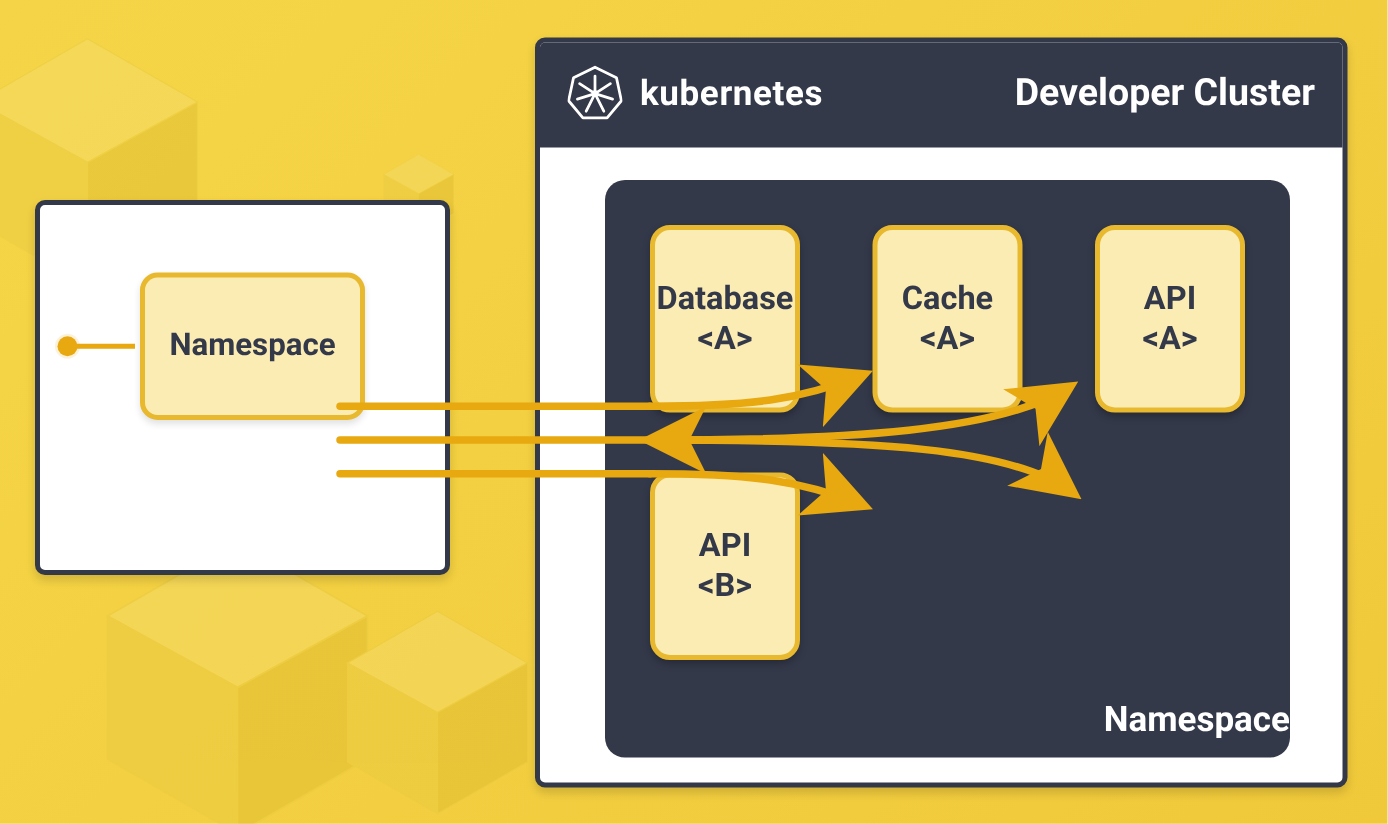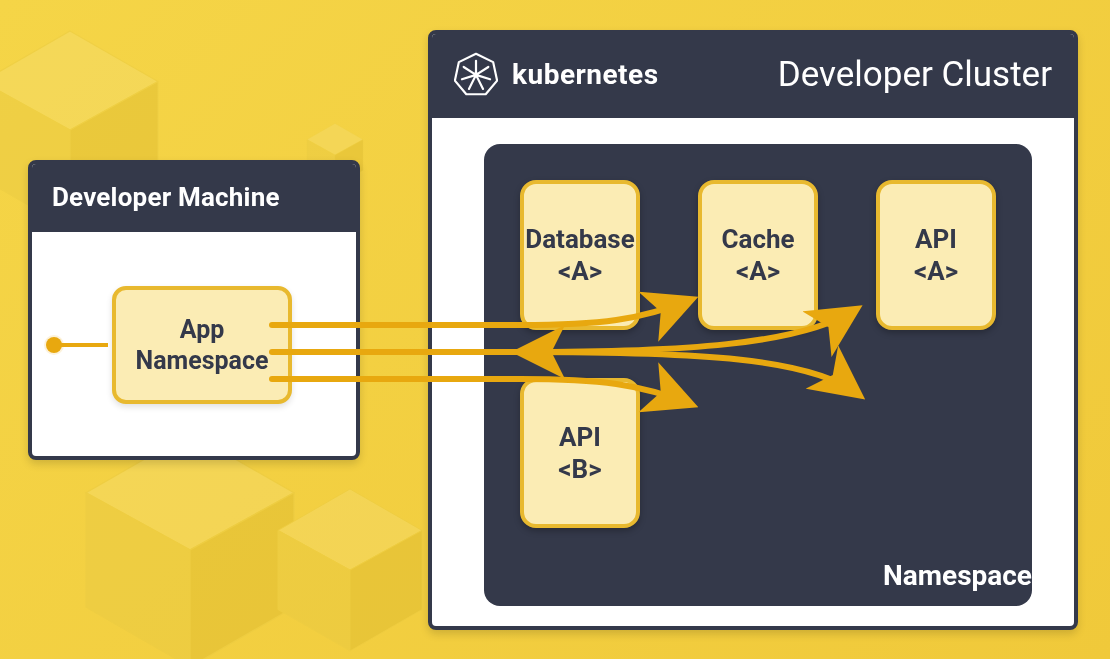--- a/index.html
+++ b/index.html
@@ -95,21 +95,21 @@
     background: #34394a;
     color: #fff;
     padding: 18px 22px 22px 22px;
     display: flex;
     align-items: center;
     gap: 14px;
     border-radius: 4px 4px 0 0;
   }
   .k8s-logo { width: 44px; height: 44px; flex: 0 0 auto; }
   .k8s-text { font-weight: 700; font-size: 28px; letter-spacing: 0.5px; }
-  .cluster-title { margin-left: auto; font-weight: 400; font-size: 35px; }
+  .cluster-title { margin-left: auto; font-weight: 700; font-size: 30px; }
 
   .namespace {
     position: absolute;
     left: 52px;
     top: 110px;
     width: 548px;
     height: 462px;
     background: #34394a;
     border-radius: 16px;
   }
@@ -193,25 +193,23 @@
           <polygon points="10,28 50,50 50,95 10,72" fill="#e6c842"></polygon>
           <polygon points="90,28 50,50 50,95 90,72" fill="#d8b52a"></polygon>
         </g>
       </svg>
   </div>
 </div>
 
 <div class="stage">
 
   <div class="dev-machine">
-    <div class="panel-header">Developer Machine</div>
     <div class="dev-body">
       <div class="app-dot"></div>
       <div class="node app-node">
-        <span>App</span>
         <span class="line2">Namespace</span>
       </div>
     </div>
   </div>
 
   <div class="cluster">
     <div class="cluster-header">
       <span class="k8s-logo">
         <svg viewBox="0 0 100 100" width="44" height="44">
           <polygon points="50,4 89,23 98,65 72,96 28,96 2,65 11,23" fill="none" stroke="#fff" stroke-width="5" stroke-linejoin="round"></polygon>

